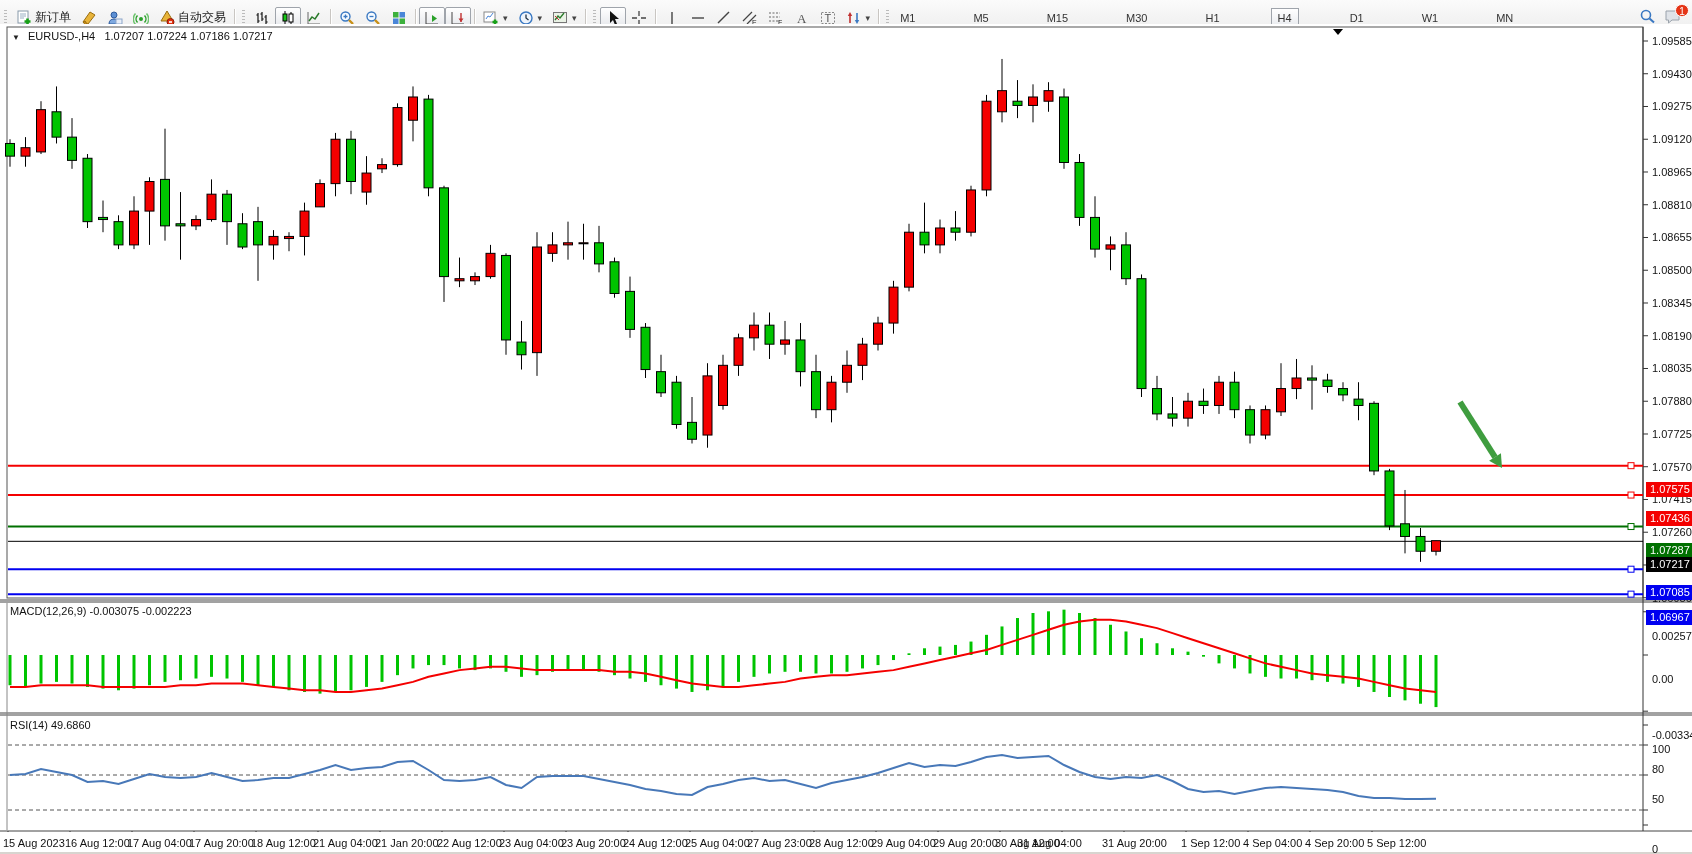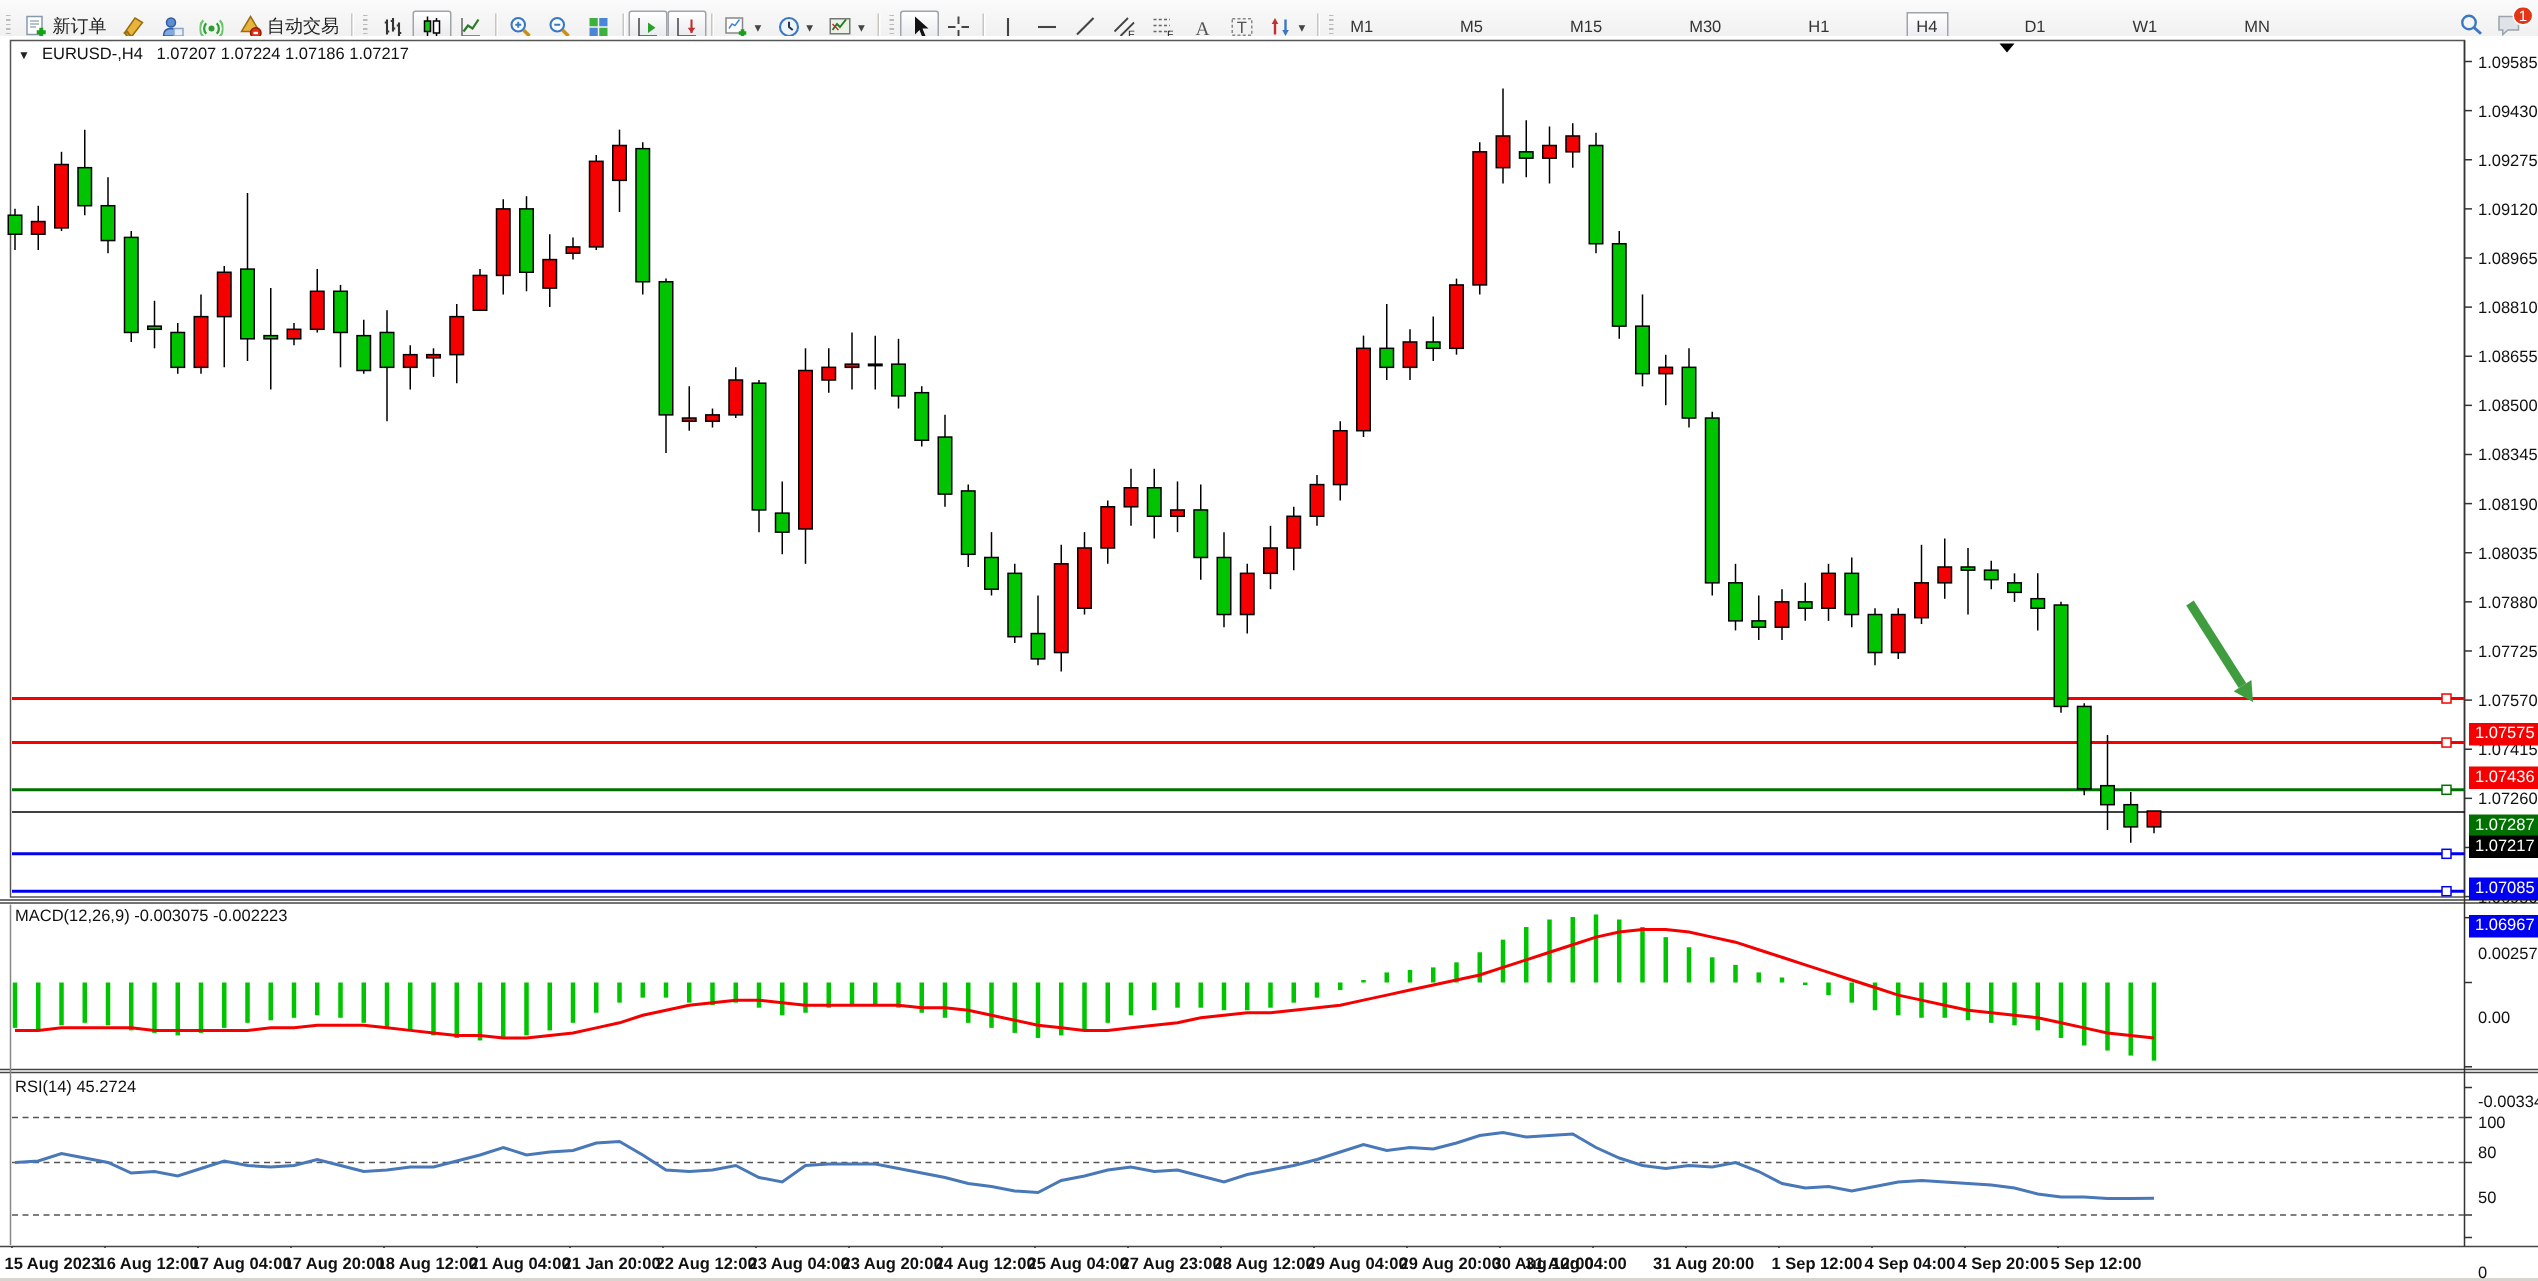--- a/index.html
+++ b/index.html
@@ -28,21 +28,21 @@
     text-align:center; padding:0 3px; border:1px solid #fff; }
   
   .chart-area { position:absolute; top:24px; left:0; width:1692px; height:830px; background:#fff; }
   #chart-svg { position:absolute; top:0; left:0; }
   .pane-label { position:absolute; font-size:11px; color:#111; z-index:5; }
   .title-row { position:absolute; top:6px; left:12px; font-size:11px; color:#111; z-index:5; }
   .title-row .tri { font-size:8px; margin-right:5px; color:#222; }
   .axis-label { position:absolute; left:1652px; font-size:11px; color:#111; white-space:nowrap; z-index:2; }
   .price-badge { position:absolute; left:1646px; height:15px; line-height:15px; padding:0 4px;
     font-size:11px; color:#fff; white-space:nowrap; z-index:6; }
-  .date-axis { position:absolute; top:808px; left:0; width:1405px; height:22px; background:#fff;font-weight:bold; }
+  .date-axis { position:absolute; top:808px; left:0; width:1405px; height:22px; background:#fff; }
   .date-label { position:absolute; top:5px; font-size:11px; color:#111; white-space:nowrap; }
   .statusbar { position:absolute; top:852px; left:0; width:1692px; height:2px; background:#d8d5d0; }
 </style>
 </head>
 <body>
 
 <div class="toolbar">
   <div class="grip"></div>
 
   <div class="tbtn">
@@ -319,21 +319,21 @@
 </div>
 
 <div class="chart-area">
   <div class="title-row">
     <span class="tri">▼</span>
     <span>EURUSD-,H4</span>&nbsp;&nbsp;
     <span>1.07207 1.07224 1.07186 1.07217</span>
   </div>
 
   <div class="pane-label" style="top:581px; left:10px;">MACD(12,26,9) -0.003075 -0.002223</div>
-  <div class="pane-label" style="top:695px; left:10px;">RSI(14) 45.2724</div>
+  <div class="pane-label" style="top:695px; left:10px;">RSI(14) 49.6860</div>
 
   <svg id="chart-svg" width="1692" height="830">
       <rect x="7" y="3" width="1636" height="571" fill="#fff" stroke="#555"></rect>
       <line x1="0" y1="576" x2="1692" y2="576" stroke="#444"></line>
       <line x1="0" y1="578" x2="1692" y2="578" stroke="#444"></line>
       <line x1="0" y1="689" x2="1692" y2="689" stroke="#444"></line>
       <line x1="0" y1="691" x2="1692" y2="691" stroke="#444"></line>
       <line x1="0" y1="807" x2="1692" y2="807" stroke="#444"></line>
       <line x1="1643" y1="3" x2="1643" y2="807" stroke="#333"></line>
       <line x1="7" y1="579" x2="7" y2="806" stroke="#888"></line>

